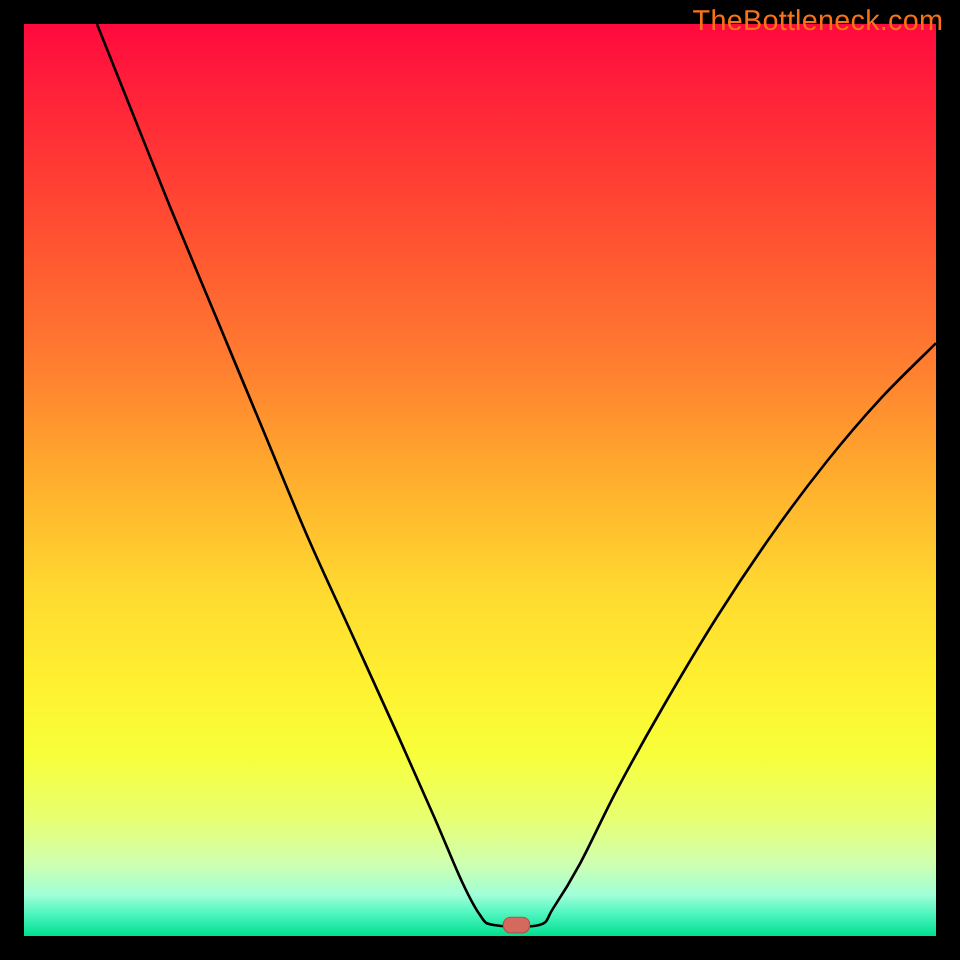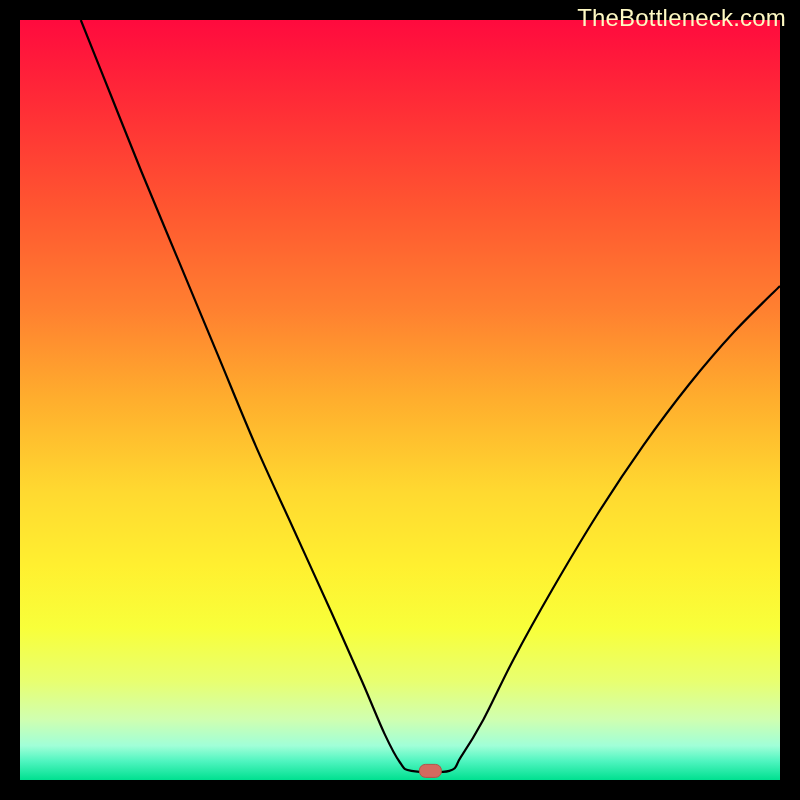--- a/index.html
+++ b/index.html
@@ -14,21 +14,21 @@
   .frame {
     position: relative;
     width: 800px;
     height: 800px;
     background: #000;
   }
   .watermark {
     position: absolute;
     top: 4px;
     right: 14px;
-    color: #fef9c3;
+    color: #f97316;
     font-size: 24px;
     font-weight: 500;
     letter-spacing: 0.2px;
     z-index: 10;
     user-select: none;
   }
   .plot-area {
     position: absolute;
     left: 20px;
     top: 20px;

